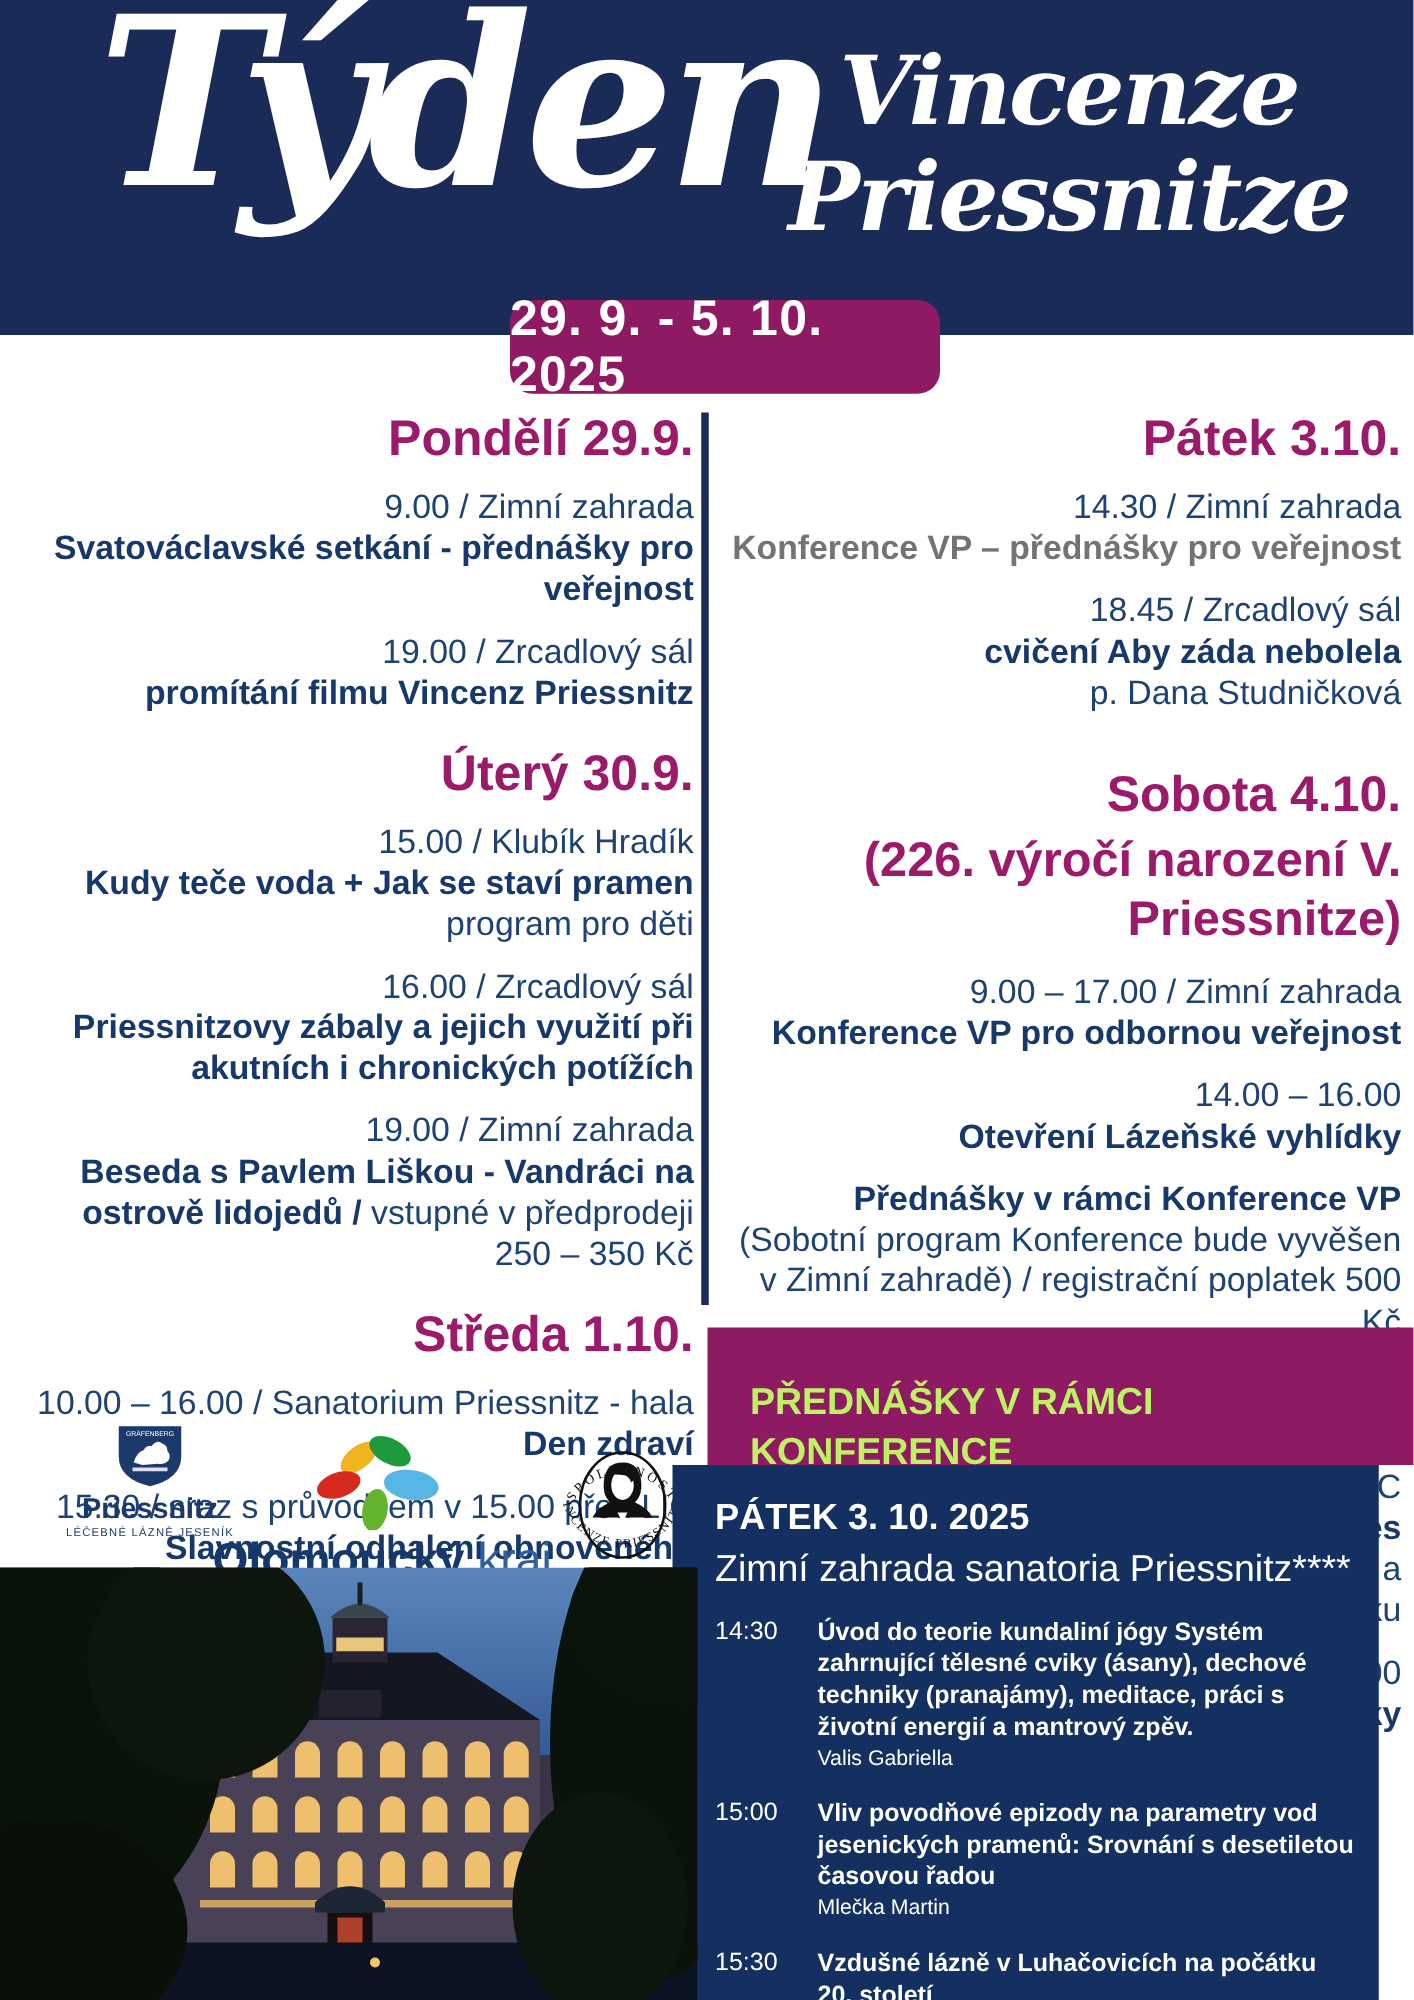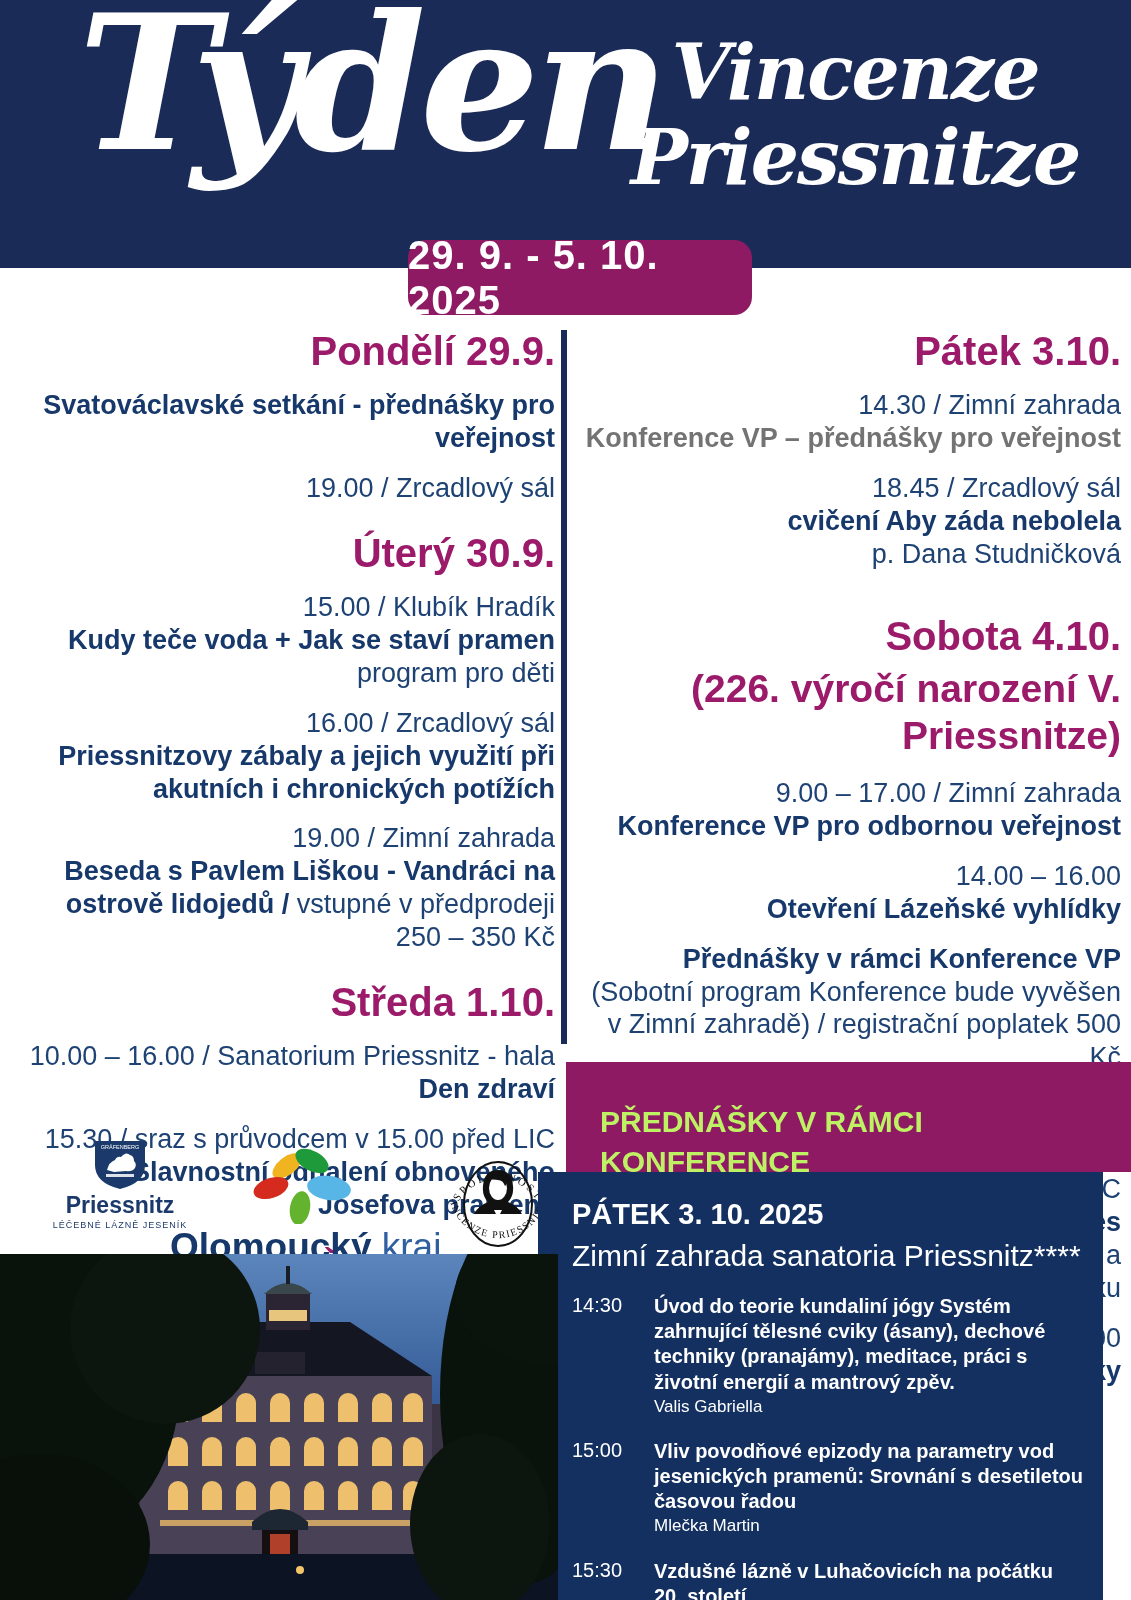--- a/index.html
+++ b/index.html
@@ -70,24 +70,26 @@
   </div>
   <div class="date-badge">29. 9. - 5. 10. 2025</div>
 
   <div class="divider"></div>
 
   <div class="col col-left">
 
     <div>
       <div class="day-h first">Pondělí 29.9.</div>
       <div class="event">
+        <div class="meta">9.00 / Zimní zahrada</div>
         <div class="title">Svatováclavské setkání - přednášky pro veřejnost</div>
       </div>
       <div class="event">
         <div class="meta">19.00 / Zrcadlový sál</div>
+        <div class="title">promítání filmu Vincenz Priessnitz</div>
       </div>
     </div>
 
     <div>
       <div class="day-h">Úterý 30.9.</div>
       <div class="event">
         <div class="meta">15.00 / Klubík Hradík</div>
         <div class="title">Kudy teče voda + Jak se staví pramen</div>
         <div class="note">program pro děti</div>
       </div>

